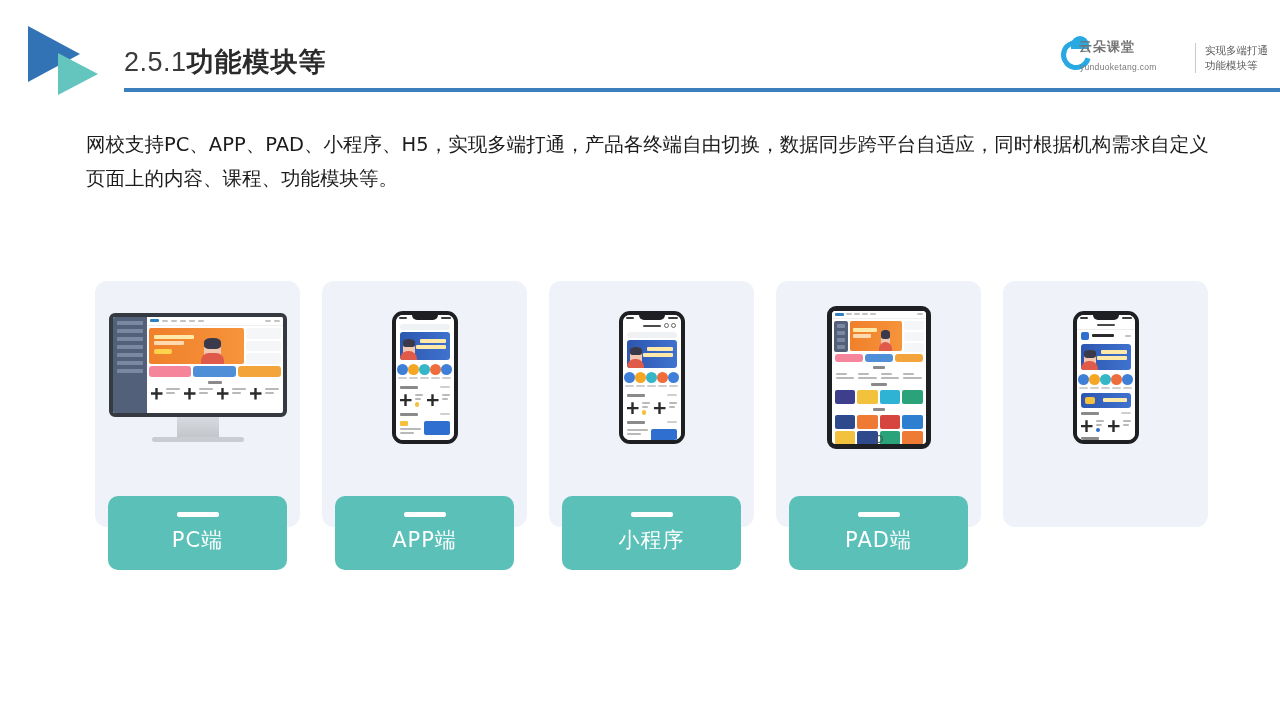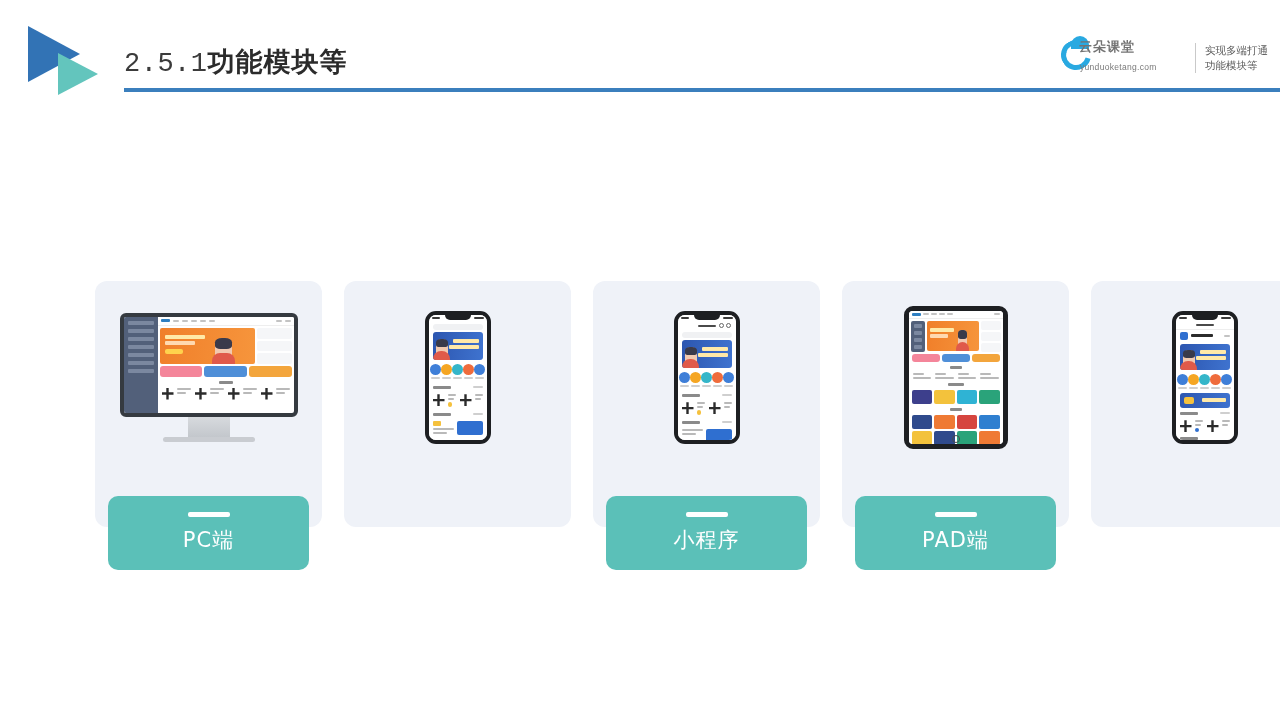--- a/index.html
+++ b/index.html
@@ -24,21 +24,20 @@
     position: absolute; left: 30px; top: 27px;
     width: 0; height: 0;
     border-top: 21px solid transparent;
     border-bottom: 21px solid transparent;
     border-left: 40px solid #63c5bd;
   }
   .title-block { position: absolute; left: 124px; top: 44px; }
   .title-num {
     font-size: 27px; color: #3b3b3b; font-weight: 400; letter-spacing: .5px;
     vertical-align: baseline;
-    font-family: Liberation Mono, monospace;
   }
   .title-main {
     font-size: 27px; color: #2b2b2b; font-weight: 700; letter-spacing: 1px;
   }
   .header-rule {
     position: absolute; left: 124px; top: 88px; right: 0; height: 4px;
     background: #3b7fbd;
   }
 
   
@@ -72,21 +71,21 @@
 
   
   .lead {
     position: absolute; left: 86px; top: 128px; width: 1125px;
     font-size: 19.5px; line-height: 34px; color: #1c1c1c;
     font-family: "DejaVu Sans", "Liberation Sans", sans-serif;
   }
 
   
   .cards { position: absolute; left: 95px; top: 281px; display: flex; gap: 22px; }
-  .card { position: relative; width: 227px; height: 246px; }
+  .card { position: relative; width: 205px; height: 246px; }
   .card-bg {
     position: absolute; inset: 0;
     background: #eff2f8; border-radius: 12px;
   }
   .device-zone {
     position: absolute; left: 0; right: 0; top: 0; height: 192px;
     display: flex; align-items: center; justify-content: center;
   }
   .pill {
     position: absolute; left: 13px; right: 13px; top: 215px; height: 74px;
@@ -185,20 +184,21 @@
       <div class="brand-name">云朵课堂</div>
       <div class="brand-url">yunduoketang.com</div>
     </div>
     <div class="brand-sep"></div>
     <div class="brand-tag">
       <div>实现多端打通</div>
       <div>功能模块等</div>
     </div>
   </div>
 
+  <div class="lead">网校支持PC、APP、PAD、小程序、H5，实现多端打通，产品各终端自由切换，数据同步跨平台自适应，同时根据机构需求自定义页面上的内容、课程、功能模块等。</div>
 
   <div class="cards">
 
     <div class="card">
       <div class="card-bg"></div>
       <div class="device-zone">
         <div class="monitor">
           <div class="mon-screen">
             <div class="pc-inner">
               <div class="pc-side">
@@ -369,20 +369,24 @@
               </div>
               <div class="tag-b" style="width:26px;height:14px;"></div>
             </div>
             <div style="display:flex;gap:3px;padding:2px 4px;">
               
               
             </div>
           </div>
         </div>
       </div>
+      <div class="pill">
+        <div class="pill-bar"></div>
+        <div class="pill-label">APP端</div>
+      </div>
     </div>
 
     <div class="card">
       <div class="card-bg"></div>
       <div class="device-zone">
         <div class="phone">
           <div class="notch"></div>
           <div class="scr">
             <div class="ph-status">
                 <div class="st-t"></div>

